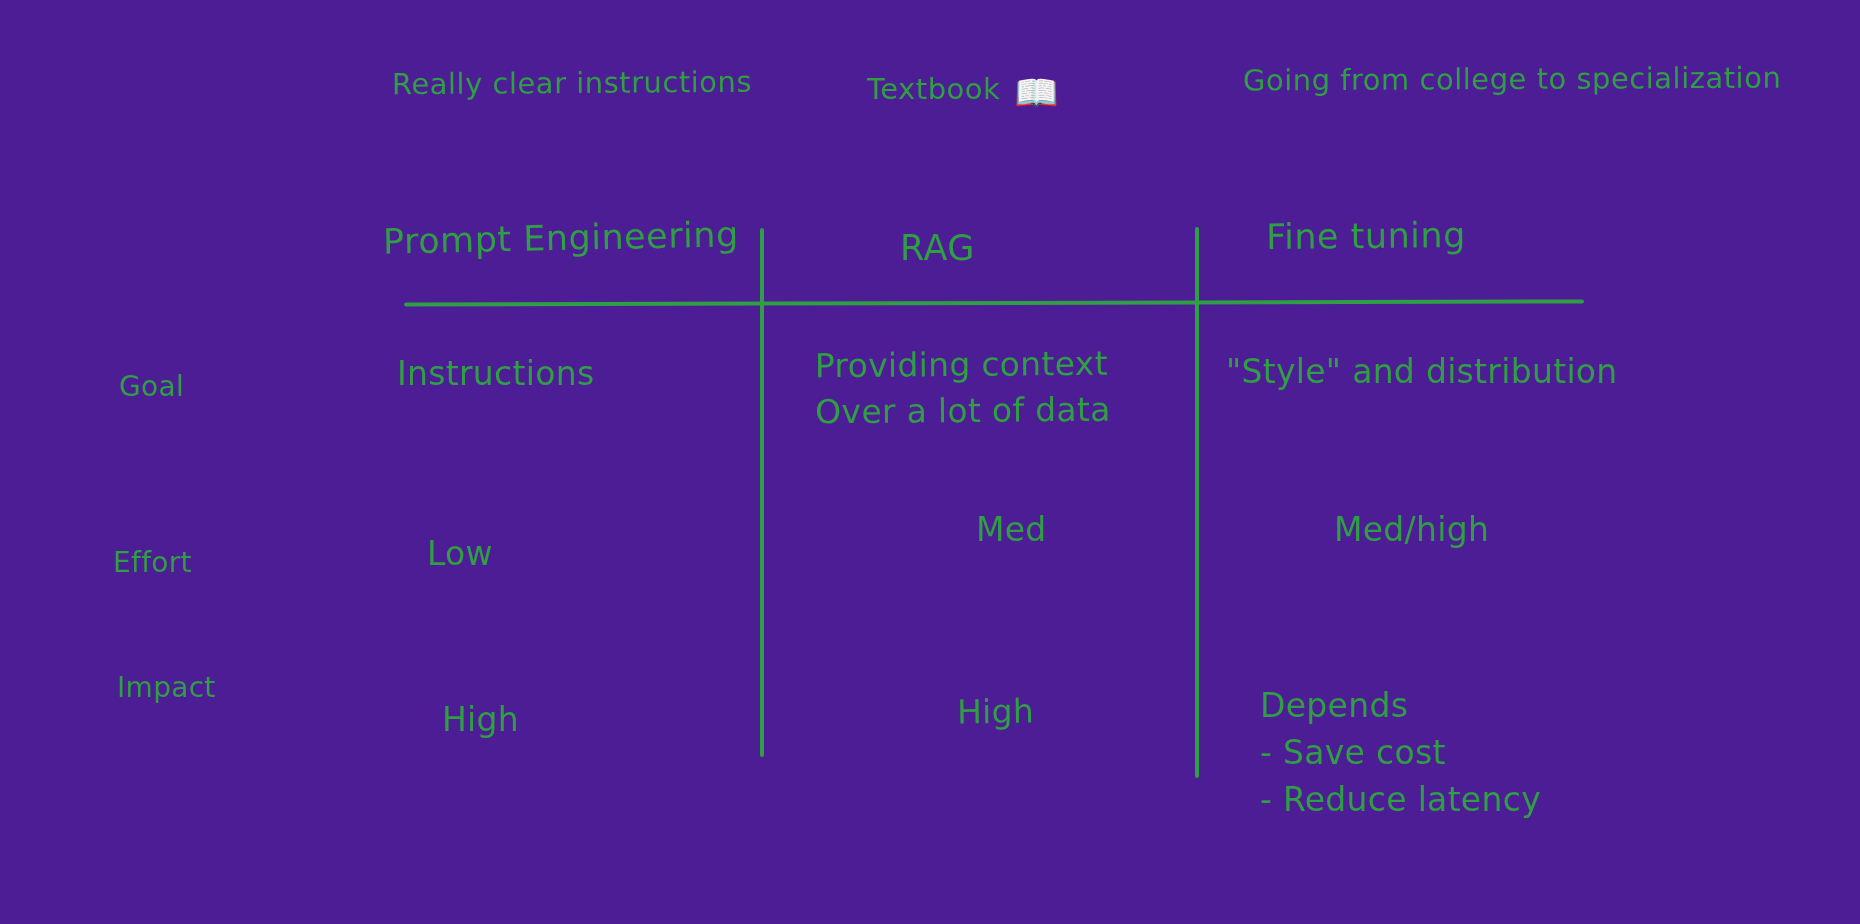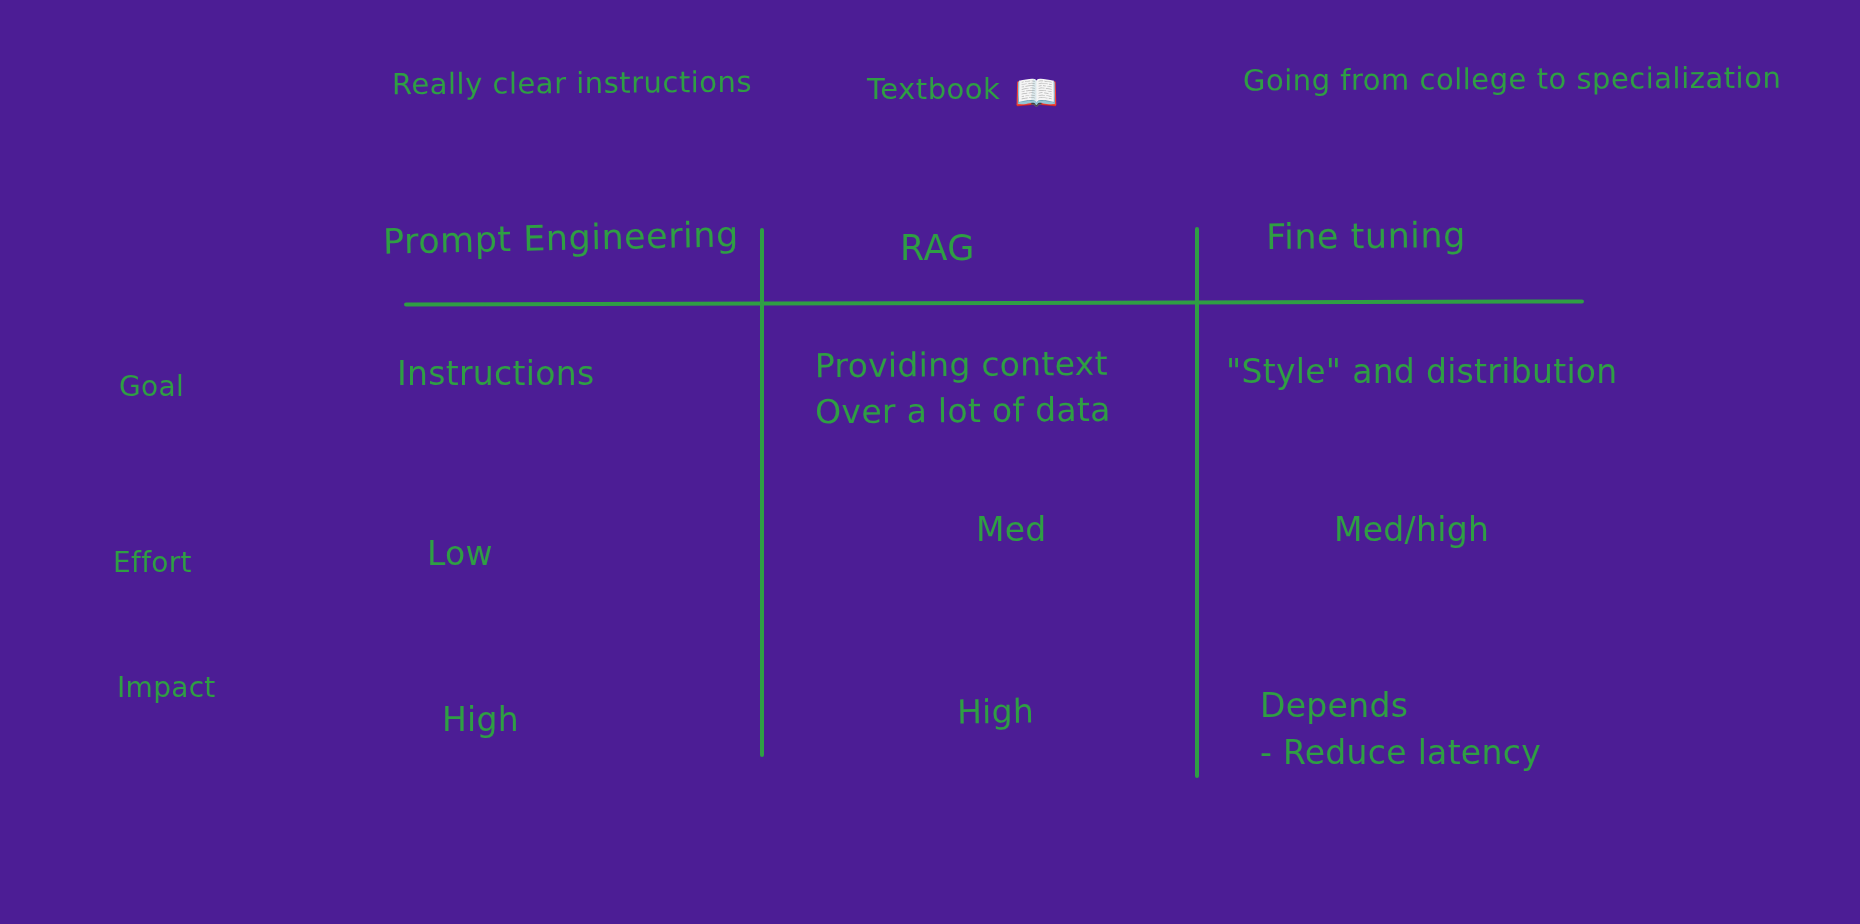--- a/index.html
+++ b/index.html
@@ -102,16 +102,17 @@
   <div class="txt lbl lbl-effort">Effort</div>
   <div class="txt cell cell-effort-pe">Low</div>
   <div class="txt cell cell-effort-rag">Med</div>
   <div class="txt cell cell-effort-ft">Med/high</div>
 
   <div class="txt lbl lbl-impact">Impact</div>
   <div class="txt cell cell-impact-pe">High</div>
   <div class="txt cell cell-impact-rag">High</div>
   <div class="txt cell cell-impact-ft">
     <div>Depends</div>
+    <div>- Save cost</div>
     <div>- Reduce latency</div>
   </div>
 
 </div>
 
 </body></html>

